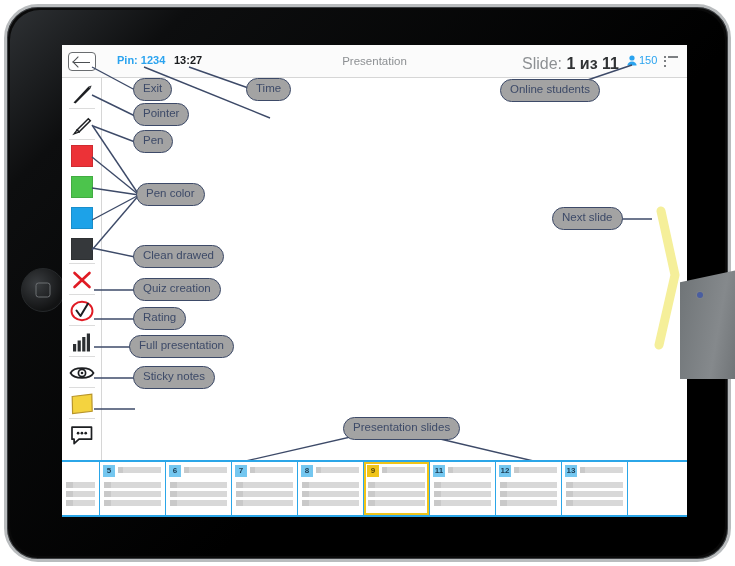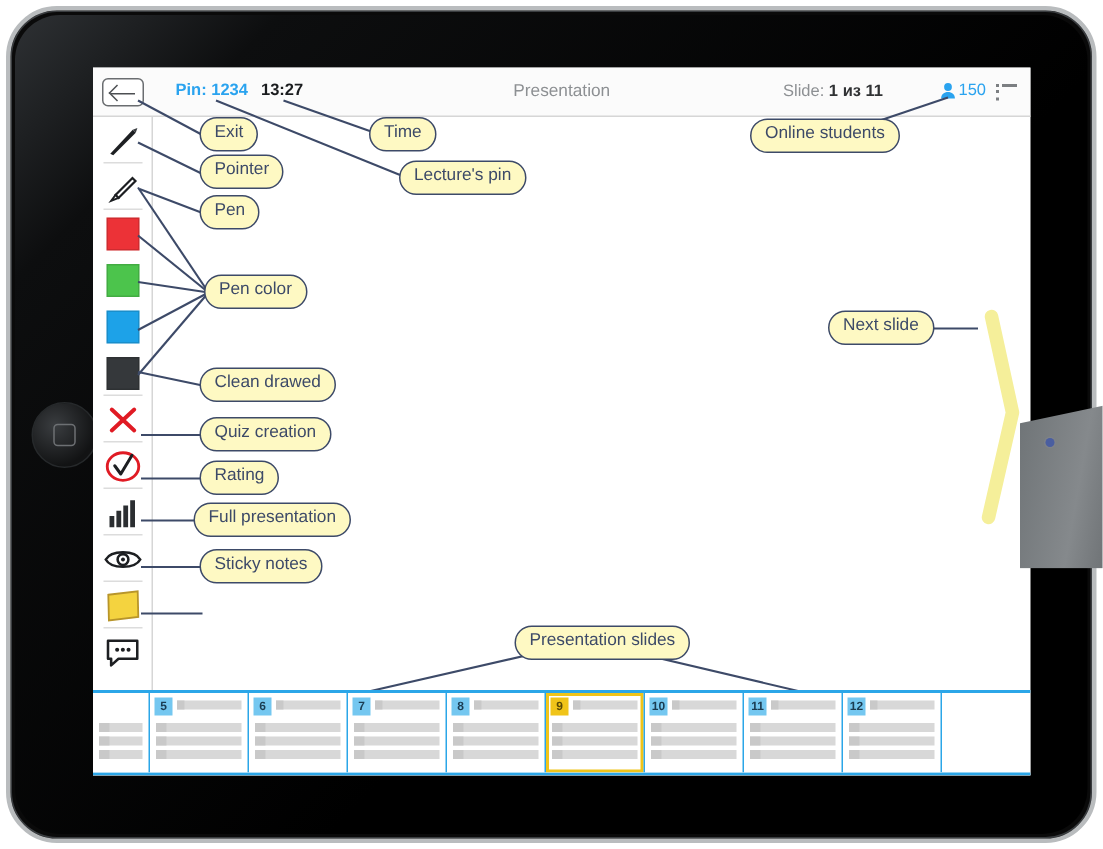--- a/index.html
+++ b/index.html
@@ -84,21 +84,21 @@
   }
   #back-arrow:before {
     content:""; position:absolute; left:0; top:-3.2px;
     width:7px; height:7px; border-left:1.4px solid #4c4f52;
     border-bottom:1.4px solid #4c4f52; transform: rotate(45deg);
   }
   .hdr-txt { position:absolute; font-size:11px; color:#56595c; white-space:nowrap; }
   #pin { left: 55px; top: 9px; color:#2aa3ef; font-weight:bold; }
   #clock { left: 112px; top: 9px; color:#1a1c1e; font-weight:bold;text-align:center; }
   #title { left: 0; top: 10px; width:625px; text-align:center; color:#8d9093; font-size:11.5px; }
-  #slide-count { left: 460px; top: 10px; color:#8d9093; font-size:11px; }
+  #slide-count { left: 460px; top: 10px; color:#8d9093; font-size:16px; }
   #slide-count b { color:#303234; }
   #people { position:absolute; left: 565px; top: 9px; display:flex; align-items:center; gap:2px; }
   #people-num { font-size:11px; color:#2aa3ef; font-weight:500; }
   #list-icon { position:absolute; left: 602px; top: 11px; width: 14px; height:11px; }
   #list-icon i {
     display:block; position:absolute; height:1.6px; background:#7c7f82; left:4px; width:10px;
   }
   #list-icon i:nth-child(1){ top:0; }
   #list-icon i:nth-child(2){ top:4.4px; }
   #list-icon i:nth-child(3){ top:8.8px; }
@@ -127,21 +127,21 @@
   .sw-red{ background:#ec3237; }
   .sw-green{ background:#4cc44c; }
   .sw-blue{ background:#1da2e8; }
   .sw-dark{ background:#35383b; }
 
   
   .pill {
     position:absolute;
     border: 1.3px solid #3d4a68;
     border-radius: 14px;
-    background:#fef9c3;
+    background:#a3a3a3;
     color:#3d4a68;
     font-size: 11.5px;
     padding: 4px 9px 5px;
     white-space:nowrap;
     line-height:1;
   }
 
   
   #strip {
     position:absolute; left:0; bottom:0;
@@ -343,21 +343,20 @@
         <line x1="319" y1="385" x2="175" y2="418"></line>
         <line x1="340" y1="385" x2="480" y2="418"></line>
       </g>
 
       <path d="M599 166 L613 230 L597 300" stroke="#f5ef9a" stroke-width="9" fill="none" stroke-linecap="round" stroke-linejoin="round"></path>
     </svg>
 
     <div class="pill" style="left:71px;  top:33px;">Exit</div>
     <div class="pill" style="left:184px; top:33px;">Time</div>
     <div class="pill" style="left:71px;  top:58px;">Pointer</div>
-    <div class="pill" style="left:204px; top:62px;">Lecture's pin</div>
     <div class="pill" style="left:71px;  top:85px;">Pen</div>
     <div class="pill" style="left:438px; top:34px;">Online students</div>
     <div class="pill" style="left:74px;  top:138px;">Pen color</div>
     <div class="pill" style="left:490px; top:162px;">Next slide</div>
     <div class="pill" style="left:71px;  top:200px;">Clean drawed</div>
     <div class="pill" style="left:71px;  top:233px;">Quiz creation</div>
     <div class="pill" style="left:71px;  top:262px;">Rating</div>
     <div class="pill" style="left:67px;  top:290px;">Full presentation</div>
     <div class="pill" style="left:71px;  top:321px;">Sticky notes</div>
     <div class="pill" style="left:281px; top:372px;">Presentation slides</div>
@@ -409,39 +408,39 @@
         <div class="thumb active">
           <div class="tnum" style="background: rgb(240, 196, 25); color: rgb(90, 74, 5);">9</div>
           <div class="ttitle"></div>
           <div class="trows">
             <div class="trow"></div>
             <div class="trow"></div>
             <div class="trow"></div>
           </div>
         </div>
         <div class="thumb">
-          <div class="tnum">10</div>
-          <div class="ttitle"></div>
-          <div class="trows">
-            <div class="trow"></div>
-            <div class="trow"></div>
-            <div class="trow"></div>
-          </div>
-        </div>
-        <div class="thumb">
           <div class="tnum">11</div>
           <div class="ttitle"></div>
           <div class="trows">
             <div class="trow"></div>
             <div class="trow"></div>
             <div class="trow"></div>
           </div>
         </div>
         <div class="thumb">
           <div class="tnum">12</div>
+          <div class="ttitle"></div>
+          <div class="trows">
+            <div class="trow"></div>
+            <div class="trow"></div>
+            <div class="trow"></div>
+          </div>
+        </div>
+        <div class="thumb">
+          <div class="tnum">13</div>
           <div class="ttitle"></div>
           <div class="trows">
             <div class="trow"></div>
             <div class="trow"></div>
             <div class="trow"></div>
           </div>
         </div>
       </div>
 
   </div>

